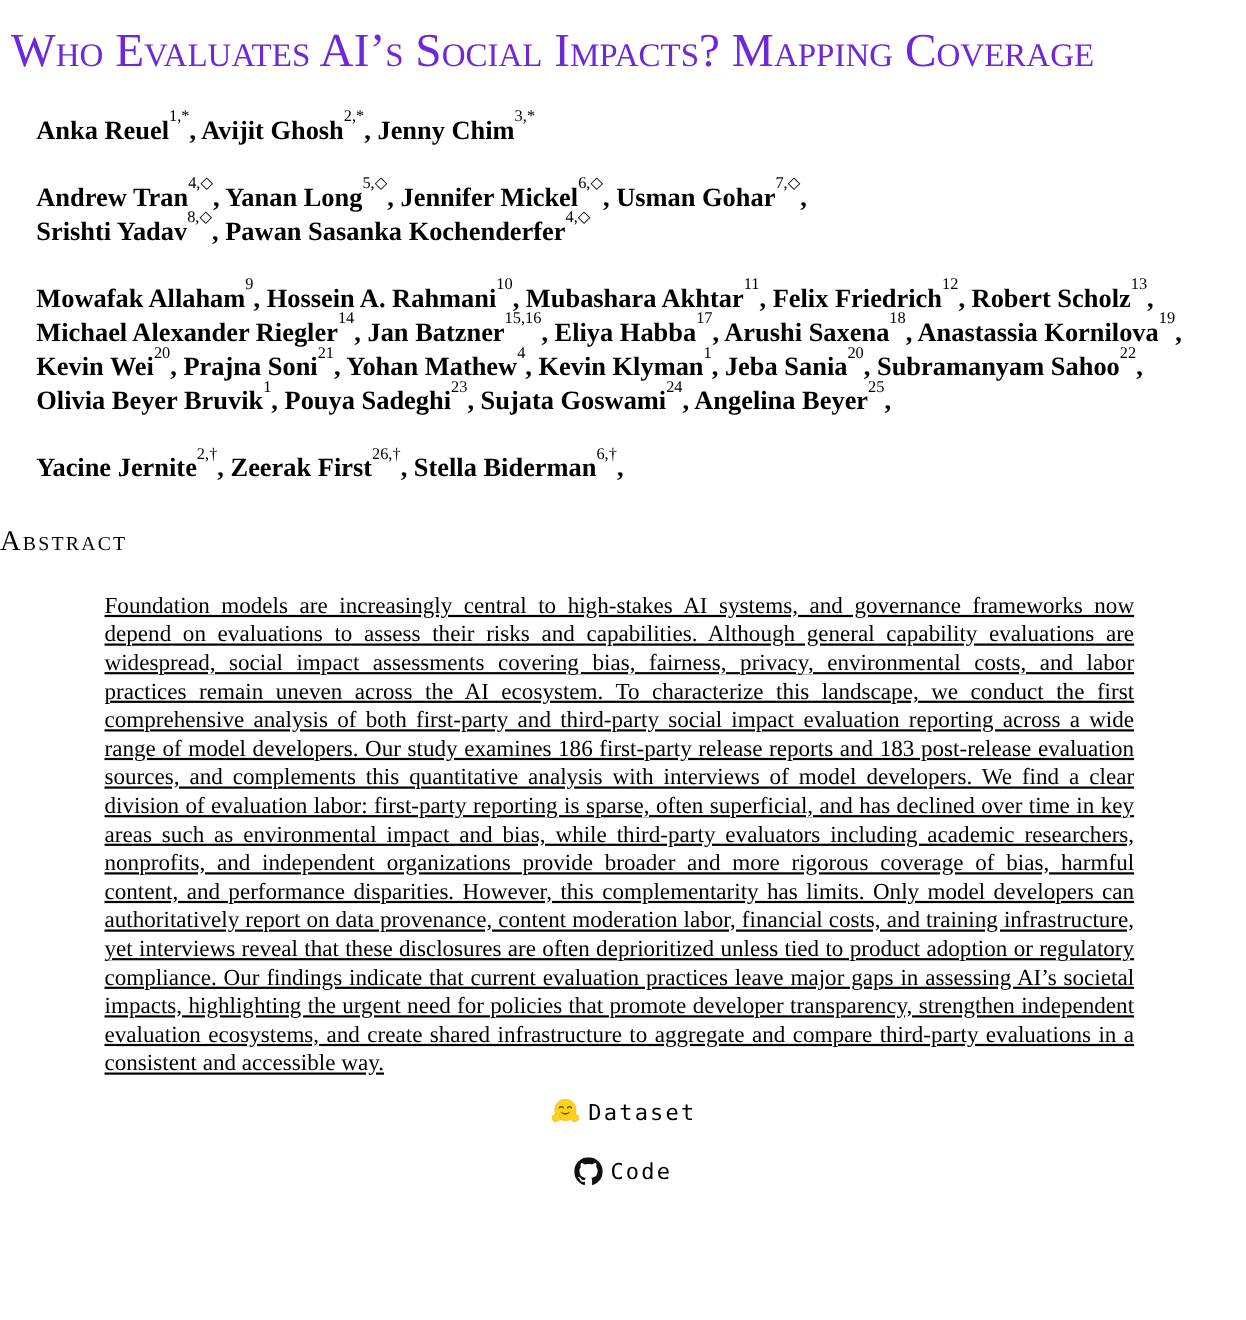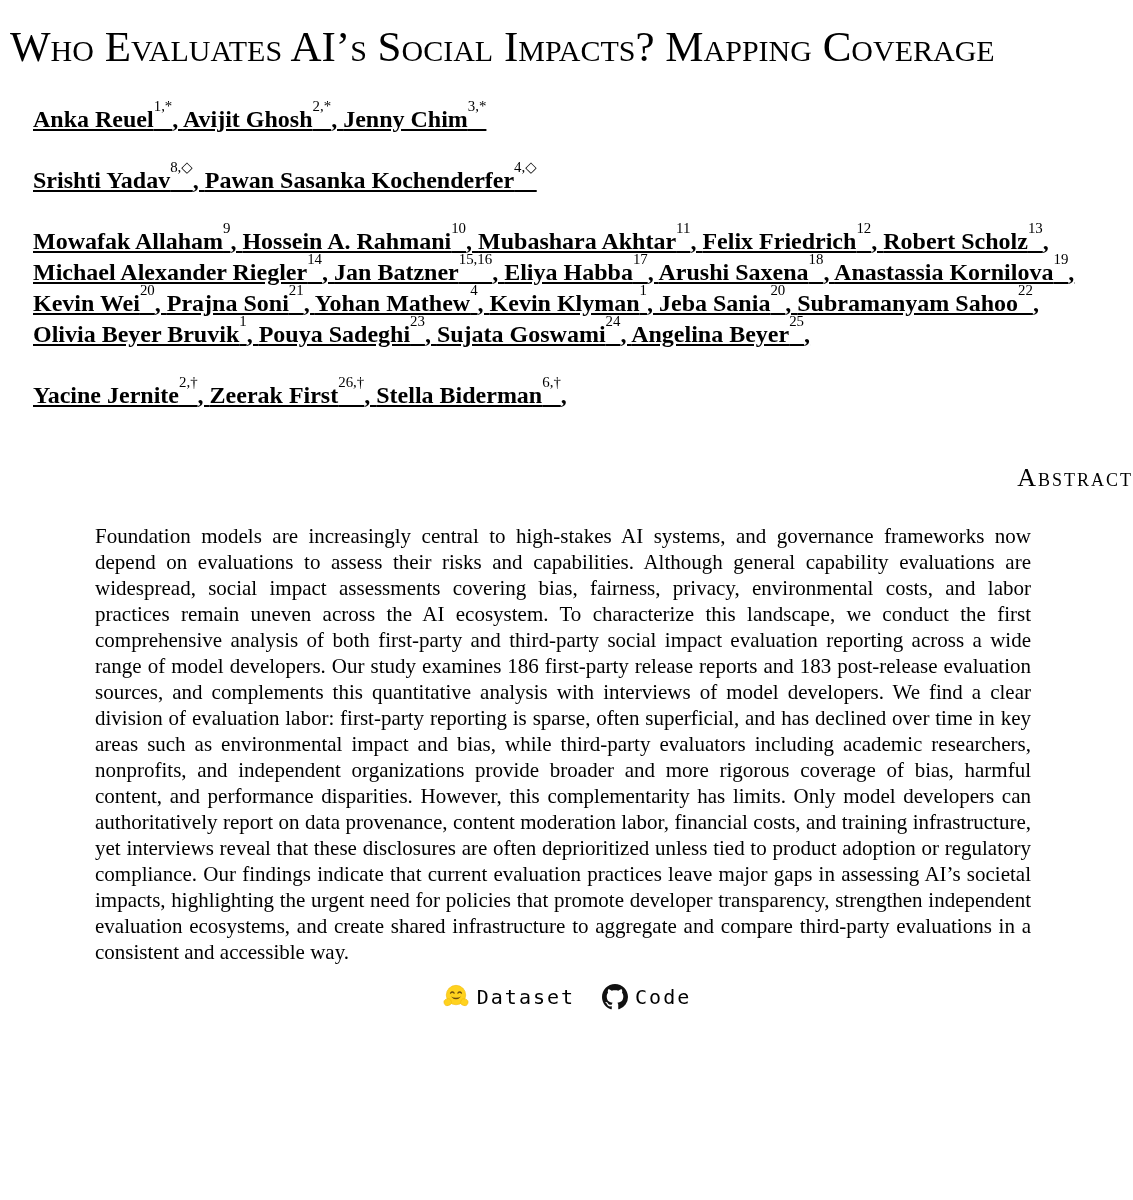--- a/index.html
+++ b/index.html
@@ -13,61 +13,63 @@
     font-family:"Liberation Serif","DejaVu Serif",serif;
     overflow:hidden;
   }
   .title-block {
     padding-top:24px;
     margin-left:10px; margin-right:8px;
     font-size:43px;
     line-height:1.06;
     font-variant:small-caps;
     font-weight:400;
-    color:#000000;
+    color:#6d28d9;
   }
   .authors {
     margin-left:33px;
     margin-top:34px;
     font-weight:bold;
     font-size:24px;
   }
-  .author-group { margin-bottom:30px;text-decoration:underline; }
+  .author-group { margin-bottom:30px; }
   .author-line { line-height:31px; white-space:nowrap; }
   .author-line sup {
     font-weight:400;
     font-size:0.62em;
     line-height:0;
     position:relative;
     top:-0.45em;
   }
   .abstract-heading {
-    margin-top:52px;
-    text-align:right;
+    margin-top:35px;
+    text-align:left;
     font-variant:small-caps;
     font-size:26px;
     letter-spacing:2px;
     font-weight:400;
   }
   .abstract-text {
     margin:30px auto 0 95px;
     width:936px;
     font-size:21px;
     line-height:26px;
     text-align:justify;
+    text-decoration:underline;
   }
   .footer-links {
     margin-top:18px;
     display:flex;
     justify-content:center;
     align-items:center;
     gap:27px;
     font-family:"DejaVu Sans Mono","Liberation Mono",monospace;
     font-size:20px;
     letter-spacing:2px;
+    flex-direction:column;
   }
   .footer-link {
     display:inline-flex;
     align-items:center;
     gap:7px;
     color:#000;
     text-decoration:none;
     cursor:pointer;
   }
   .footer-link svg { display:block; }
@@ -79,20 +81,21 @@
 
   <div class="title-block">
     <div>Who Evaluates AI’s Social Impacts? Mapping Coverage</div>
   </div>
 
   <div class="authors" id="authors">
       <div class="author-group">
         <div class="author-line"><span>Anka Reuel</span><sup>1,*</sup><span>, </span><span>Avijit Ghosh</span><sup>2,*</sup><span>, </span><span>Jenny Chim</span><sup>3,*</sup></div>
       </div>
       <div class="author-group">
+        <div class="author-line"><span>Andrew Tran</span><sup>4,◇</sup><span>, </span><span>Yanan Long</span><sup>5,◇</sup><span>, </span><span>Jennifer Mickel</span><sup>6,◇</sup><span>, </span><span>Usman Gohar</span><sup>7,◇</sup><span>,</span></div>
         <div class="author-line"><span>Srishti Yadav</span><sup>8,◇</sup><span>, </span><span>Pawan Sasanka Kochenderfer</span><sup>4,◇</sup></div>
       </div>
       <div class="author-group">
         <div class="author-line"><span>Mowafak Allaham</span><sup>9</sup><span>, </span><span>Hossein A. Rahmani</span><sup>10</sup><span>, </span><span>Mubashara Akhtar</span><sup>11</sup><span>, </span><span>Felix Friedrich</span><sup>12</sup><span>, </span><span>Robert Scholz</span><sup>13</sup><span>,</span></div>
         <div class="author-line"><span>Michael Alexander Riegler</span><sup>14</sup><span>, </span><span>Jan Batzner</span><sup>15,16</sup><span>, </span><span>Eliya Habba</span><sup>17</sup><span>, </span><span>Arushi Saxena</span><sup>18</sup><span>, </span><span>Anastassia Kornilova</span><sup>19</sup><span>,</span></div>
         <div class="author-line"><span>Kevin Wei</span><sup>20</sup><span>, </span><span>Prajna Soni</span><sup>21</sup><span>, </span><span>Yohan Mathew</span><sup>4</sup><span>, </span><span>Kevin Klyman</span><sup>1</sup><span>, </span><span>Jeba Sania</span><sup>20</sup><span>, </span><span>Subramanyam Sahoo</span><sup>22</sup><span>,</span></div>
         <div class="author-line"><span>Olivia Beyer Bruvik</span><sup>1</sup><span>, </span><span>Pouya Sadeghi</span><sup>23</sup><span>, </span><span>Sujata Goswami</span><sup>24</sup><span>, </span><span>Angelina Beyer</span><sup>25</sup><span>,</span></div>
       </div>
       <div class="author-group">
         <div class="author-line"><span>Yacine Jernite</span><sup>2,†</sup><span>, </span><span>Zeerak First</span><sup>26,†</sup><span>, </span><span>Stella Biderman</span><sup>6,†</sup><span>,</span></div>

